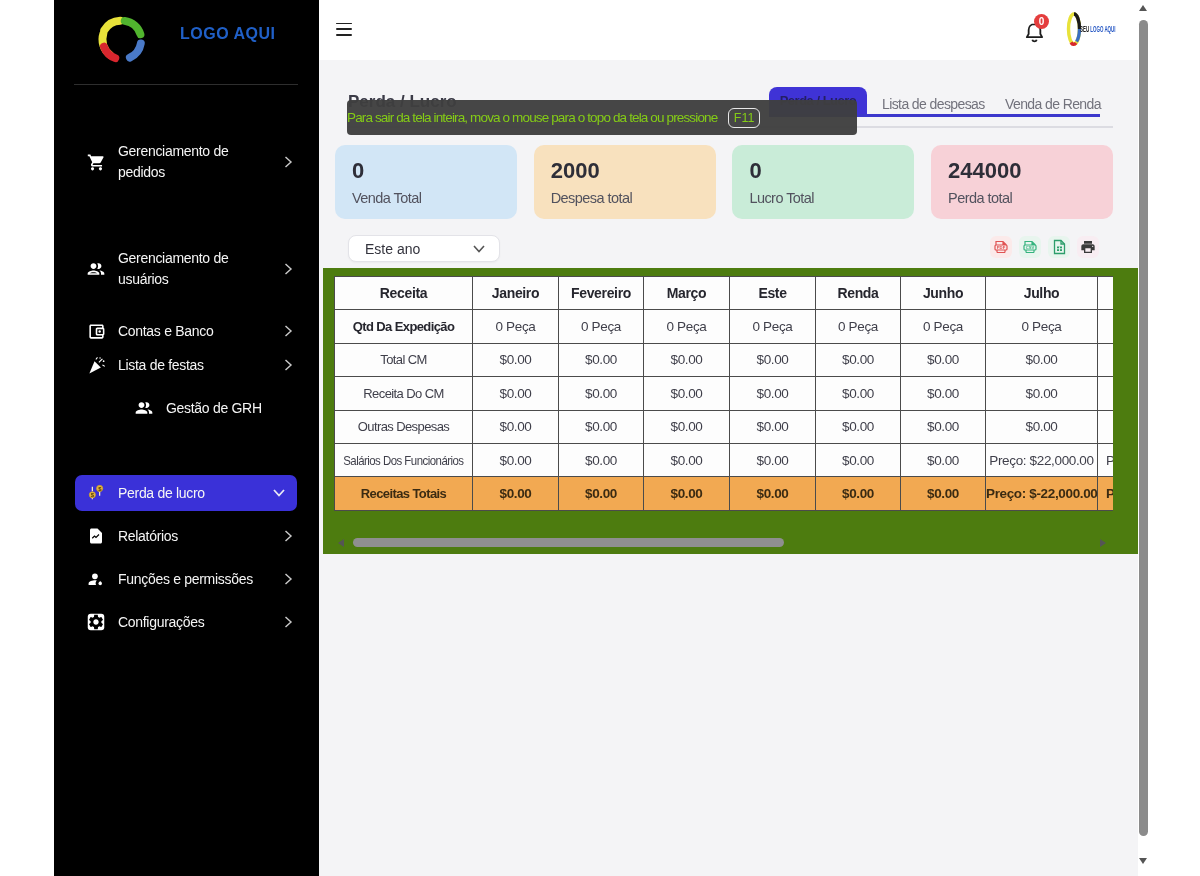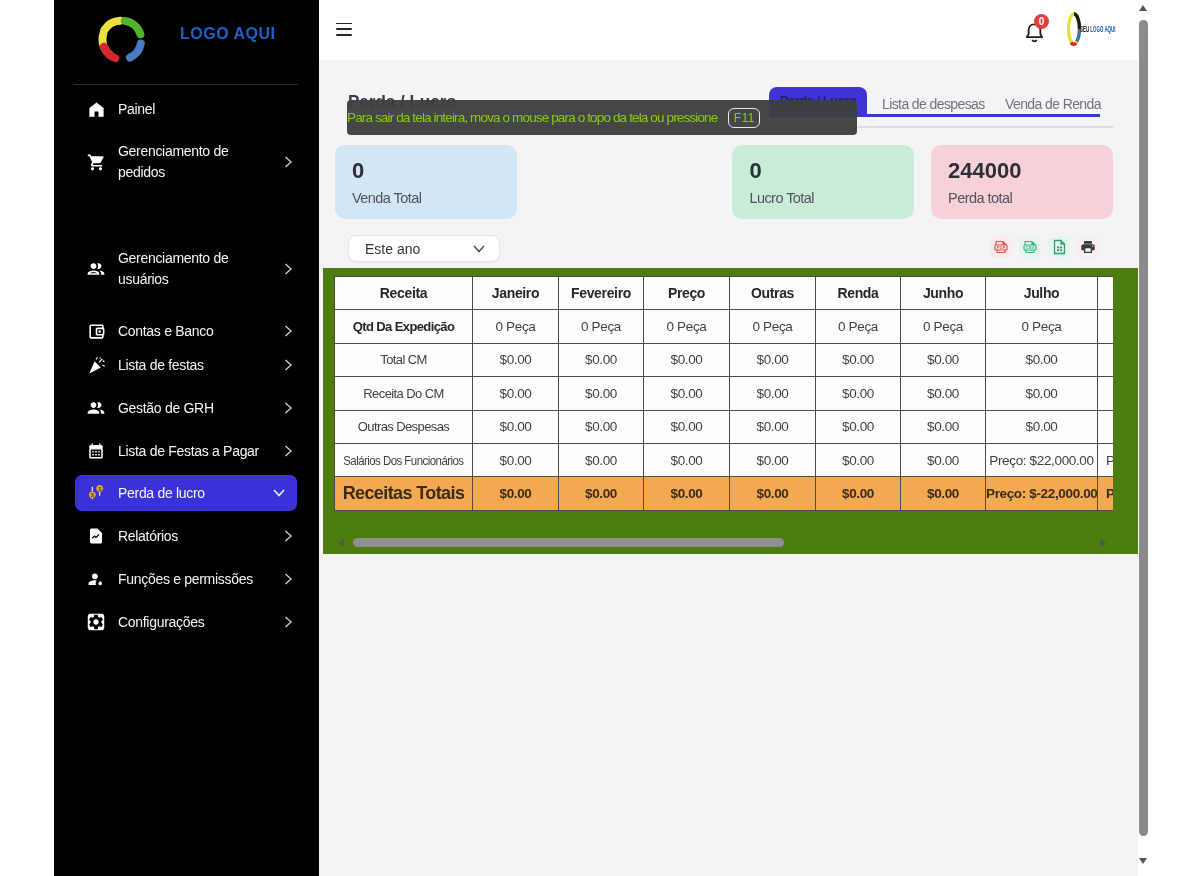--- a/index.html
+++ b/index.html
@@ -44,21 +44,21 @@
 
   .xpill { position:absolute; top:176px; width:22px; height:22px; border-radius:6px; display:flex; align-items:center; justify-content:center; }
 
   #panel { left:4px; top:208px; width:815px; height:286px; background:#4d7c0f; }
 
   #clipper { position:absolute; left:11px; top:8px; width:779px; height:236px; overflow:hidden; }
   table { border-collapse:collapse; table-layout:fixed; width:913px; }
   td,th { border:1px solid #4b4b4b; font-size:13.5px; letter-spacing:-0.35px; color:#3f3f4a; text-align:center; padding:0; height:33.4px; background:#fdfdfd; white-space:nowrap; }
   th { font-size:14px; font-weight:bold; color:#26262e; }
   td:first-child { font-size:13px; letter-spacing:-0.6px; }
-  tr.orange td:first-child { font-size:18px; }
+  tr.orange td:first-child { font-size:13px; }
   tr.orange td { background:#f2a952; color:#3b2b12; font-weight:bold; }
   td.bold { font-weight:bold; color:#26262e; }
 
   
   #tooltip { left:28px; top:40px; width:510px; height:35px; background:rgba(62,62,62,.96); border-radius:4px; color:#84cc16; font-size:13.5px; letter-spacing:-0.86px; font-weight:normal; display:flex; align-items:center; justify-content:flex-start; z-index:50; white-space:nowrap; }
   #f11 { display:inline-block; border:1.5px solid #e8e8e8; border-radius:6px; padding:2px 4.5px; margin-left:11px; font-size:12.5px; letter-spacing:0; }
 
   
   #vthumb { left:1139px; top:20px; width:9px; height:816px; background:#8b8b8b; border-radius:5px; }
   #hthumb { left:353px; top:538px; width:431px; height:9px; background:#8f8f8f; border-radius:5px; }
@@ -72,28 +72,20 @@
     <svg class="abs" style="left:39px; top:11px;" width="58" height="58" viewBox="0 0 48 48" fill="none">
       <path d="M 8.6 18.6 A 16 16 0 0 0 14.3 36.5" stroke="#e8e23a" stroke-width="6.5" stroke-linecap="round"></path>
       <path d="M 9.3 16 A 16 16 0 0 1 22.5 8.07" stroke="#e8e23a" stroke-width="6.5" stroke-linecap="round"></path>
       <path d="M 26.2 8.15 A 16 16 0 0 1 39.3 19.3" stroke="#51b42e" stroke-width="6.5" stroke-linecap="round"></path>
       <path d="M 39.6 26.8 A 16 16 0 0 1 30.5 38.6" stroke="#4a7ac8" stroke-width="6.5" stroke-linecap="round"></path>
       <path d="M 18.5 39.05 A 16 16 0 0 1 9.05 29.5" stroke="#d8262e" stroke-width="6.5" stroke-linecap="round"></path>
     </svg>
     <div id="logoTxt" class="abs">LOGO AQUI</div>
     <div id="sideDivider" class="abs"></div>
 
-    <div class="mi" style="top:88px; height:42px;">
-      <span class="ictr">
-          <svg width="19" height="19" viewBox="0 0 24 24" fill="#fff">
-            <path d="M12 3 L3 10 V21 H9.5 V14.5 H14.5 V21 H21 V10 Z"></path>
-          </svg>
-        </span>
-      <span class="txt">Painel</span>
-    </div>
     <div class="mi" style="top:130px; height:64px;">
       <span class="ictr">
           <svg width="19" height="19" viewBox="0 0 24 24" fill="#fff">
             <path d="M7 18c-1.1 0-1.99.9-1.99 2S5.9 22 7 22s2-.9 2-2-.9-2-2-2zM1 2v2h2l3.6 7.59-1.35 2.45c-.16.28-.25.61-.25.96 0 1.1.9 2 2 2h12v-2H7.42c-.14 0-.25-.11-.25-.25l.03-.12.9-1.63h7.45c.75 0 1.41-.41 1.75-1.03l3.58-6.49c.08-.14.12-.31.12-.49 0-.55-.45-1-1-1H5.21l-.94-2H1zm16 16c-1.1 0-1.99.9-1.99 2s.89 2 1.99 2 2-.9 2-2-.9-2-2-2z"></path>
           </svg>
         </span>
       <span class="txt">Gerenciamento de<br>pedidos</span>
       <span class="chev">
           <svg width="9" height="12" viewBox="0 0 9 12">
             <path d="M1.5 1 L7 6 L1.5 11" stroke="#c9c9c9" stroke-width="1.45" fill="none"></path>
@@ -138,40 +130,27 @@
             <circle cx="16.5" cy="2.5" r="0.9"></circle>
           </svg>
         </span>
       <span class="txt">Lista de festas</span>
       <span class="chev">
           <svg width="9" height="12" viewBox="0 0 9 12">
             <path d="M1.5 1 L7 6 L1.5 11" stroke="#c9c9c9" stroke-width="1.45" fill="none"></path>
           </svg>
         </span>
     </div>
-    <div class="mi" style="top:387px; height:42px;">
+    <div class="mi" style="top:387px; height:42px;margin-left:48px;">
       <span class="ictr">
           <svg width="20" height="20" viewBox="0 0 24 24" fill="#fff">
             <path d="M9 13.75c-2.34 0-7 1.17-7 3.5V19h14v-1.75c0-2.33-4.66-3.5-7-3.5zM9 12c1.93 0 3.5-1.57 3.5-3.5S10.93 5 9 5 5.5 6.57 5.5 8.5 7.07 12 9 12zm7.04 1.81c1.16.84 1.96 1.96 1.96 3.44V19h4v-1.75c0-2.02-3.5-3.17-5.96-3.44zM15 12c1.93 0 3.5-1.57 3.5-3.5S16.93 5 15 5c-.54 0-1.04.13-1.5.35.63.89 1 1.98 1 3.15s-.37 2.26-1 3.15c.46.22.96.35 1.5.35z"></path>
           </svg>
         </span>
       <span class="txt">Gestão de GRH</span>
-      <span class="chev">
-          <svg width="9" height="12" viewBox="0 0 9 12">
-            <path d="M1.5 1 L7 6 L1.5 11" stroke="#c9c9c9" stroke-width="1.45" fill="none"></path>
-          </svg>
-        </span>
-    </div>
-    <div class="mi" style="top:430px; height:42px;">
-      <span class="ictr">
-          <svg width="18" height="18" viewBox="0 0 24 24" fill="#fff">
-            <path d="M19 4h-1V2h-2v2H8V2H6v2H5c-1.11 0-1.99.9-1.99 2L3 20c0 1.1.89 2 2 2h14c1.1 0 2-.9 2-2V6c0-1.1-.9-2-2-2zm0 16H5V10h14v10zM9 14H7v-2h2v2zm4 0h-2v-2h2v2zm4 0h-2v-2h2v2zm-8 4H7v-2h2v2zm4 0h-2v-2h2v2zm4 0h-2v-2h2v2z"></path>
-          </svg>
-        </span>
-      <span class="txt">Lista de Festas a Pagar</span>
       <span class="chev">
           <svg width="9" height="12" viewBox="0 0 9 12">
             <path d="M1.5 1 L7 6 L1.5 11" stroke="#c9c9c9" stroke-width="1.45" fill="none"></path>
           </svg>
         </span>
     </div>
     <div class="mi" id="activeItem" style="top:475px; height:36px;">
       <span class="ictr">
           <svg width="22" height="22" viewBox="0 0 22 22">
             <path d="M7 4 v5 M7 15 v3 M15 9 v5" stroke="#efe6cf" stroke-width="1.4"></path>
@@ -256,20 +235,24 @@
     <div id="grayline" class="abs"></div>
     <div id="tabunderline" class="abs"></div>
     <div id="heading" class="abs">Perda / Lucro</div>
     <div id="tabactive" class="abs">Perda / Lucro</div>
     <div class="tabtxt abs" style="left:563px; top:36px;">Lista de despesas</div>
     <div class="tabtxt abs" style="left:686px; top:36px;">Venda de Renda</div>
 
     <div class="card abs" style="left:16px;  background:#d2e6f6;">
         <div class="num">0</div>
         <div class="lbl">Venda Total</div>
+      </div>
+    <div class="card abs" style="left:214.7px; background:#f8e1be;">
+        <div class="num">2000</div>
+        <div class="lbl">Despesa total</div>
       </div>
     <div class="card abs" style="left:413.4px; background:#c9ecd8;">
         <div class="num">0</div>
         <div class="lbl">Lucro Total</div>
       </div>
     <div class="card abs" style="left:612.1px; background:#f7d1d7;">
         <div class="num">244000</div>
         <div class="lbl">Perda total</div>
       </div>
 
@@ -322,22 +305,22 @@
               <col style="width:85px">
               <col style="width:85px">
               <col style="width:112px">
               <col style="width:150px">
         </colgroup>
         <tbody>
               <tr>
                 <th>Receita</th>
                 <th>Janeiro</th>
                 <th>Fevereiro</th>
-                <th>Preço</th>
-                <th>Outras</th>
+                <th>Março</th>
+                <th>Este</th>
                 <th>Renda</th>
                 <th>Junho</th>
                 <th>Julho</th>
                 <th></th>
               </tr>
         <tr>
                 <td class="bold">Qtd Da Expedição</td>
                 <td>0 Peça</td>
                 <td>0 Peça</td>
                 <td>0 Peça</td>

